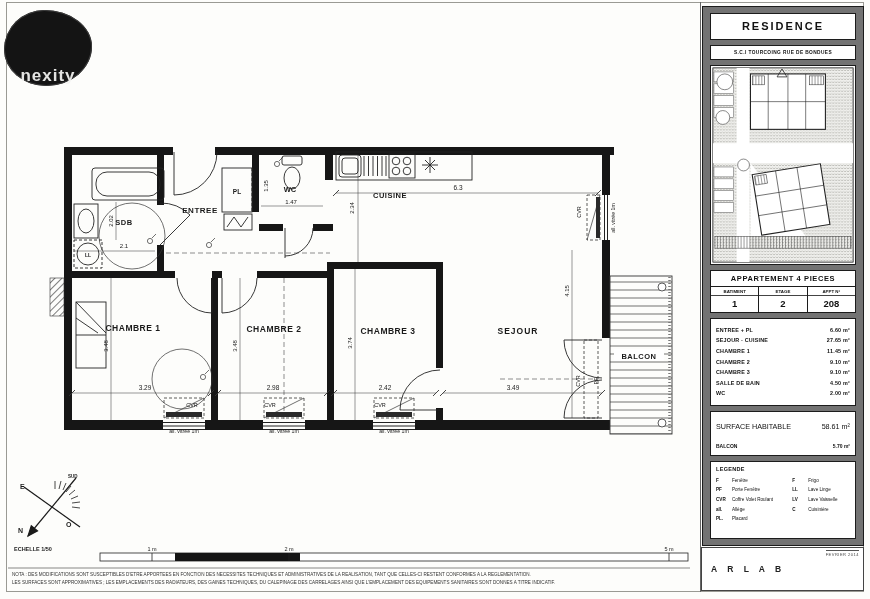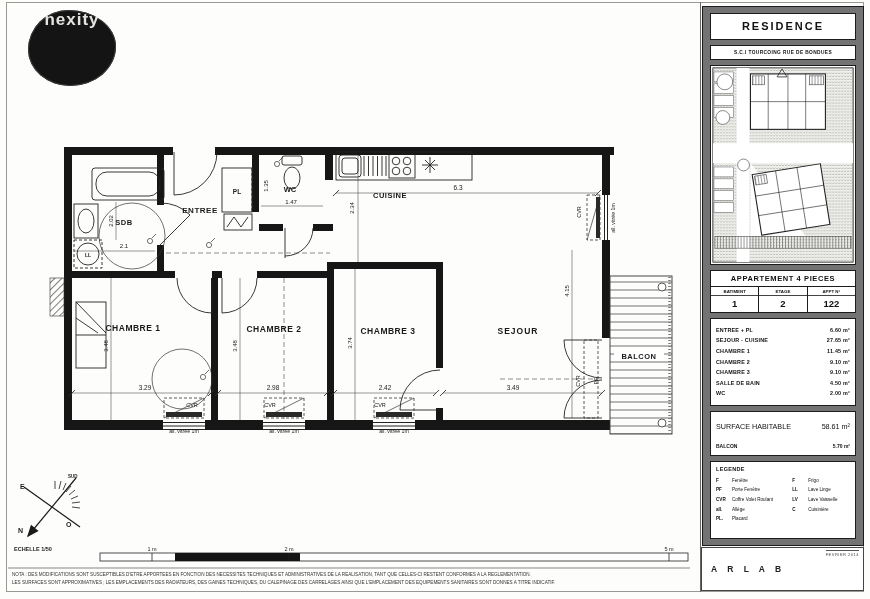--- a/index.html
+++ b/index.html
@@ -2,22 +2,22 @@
 <html><head>
 <meta charset="utf-8">
 <style>
   *{margin:0;padding:0;box-sizing:border-box}
   html,body{width:870px;height:599px;overflow:hidden}
   body{background:#fdfdfb;font-family:"Liberation Sans",sans-serif;color:#111;position:relative}
   .sheet-border{position:absolute;left:6px;top:2px;width:858px;height:590px;border:1px solid #9a9a94;pointer-events:none}
   .vline{position:absolute;left:700px;top:2px;height:590px;border-left:1px solid #666}
 
   
-  .logo{position:absolute;left:28px;top:10px;width:88px;height:76px;background:#141414;
-        border-radius:46% 54% 52% 48% / 52% 48% 52% 48%;display:flex;align-items:flex-start;justify-content:center;
+  .logo{position:absolute;left:4px;top:10px;width:88px;height:76px;background:#141414;
+        border-radius:46% 54% 52% 48% / 52% 48% 52% 48%;display:flex;align-items:flex-end;justify-content:center;
         box-shadow:0 0 0 1px #3b3b3b inset}
   .logo span{color:#f4f4f2;font-size:17px;font-weight:bold;letter-spacing:1px;opacity:.93}
 
   
   .panel{position:absolute;left:702px;top:6px;width:162px;height:540px;border:1.5px solid #1c1c1c;
          padding:6px 7px;display:flex;flex-direction:column;gap:5px;background:#737373}
   .box{border:1.4px solid #1c1c1c;background:#fff}
   .residence{text-align:center;padding:5px 2px 4px;line-height:1.45}
   .residence div{font-size:11px;font-weight:bold;letter-spacing:2px}
   .sci{text-align:center;font-size:4.8px;font-weight:bold;letter-spacing:.4px;padding:4px 2px}
@@ -401,21 +401,21 @@
       <div class="cell">
         <div class="hdr">BATIMENT</div>
         <div class="val">1</div>
       </div>
       <div class="cell">
         <div class="hdr">ETAGE</div>
         <div class="val">2</div>
       </div>
       <div class="cell">
         <div class="hdr">APPT N°</div>
-        <div class="val">122</div>
+        <div class="val">208</div>
       </div>
     </div>
   </div>
 
   <div class="box areas">
     <div class="arow">
         <span>ENTREE + PL</span>
         <span>6.60 m²</span>
       </div>
     <div class="arow">

